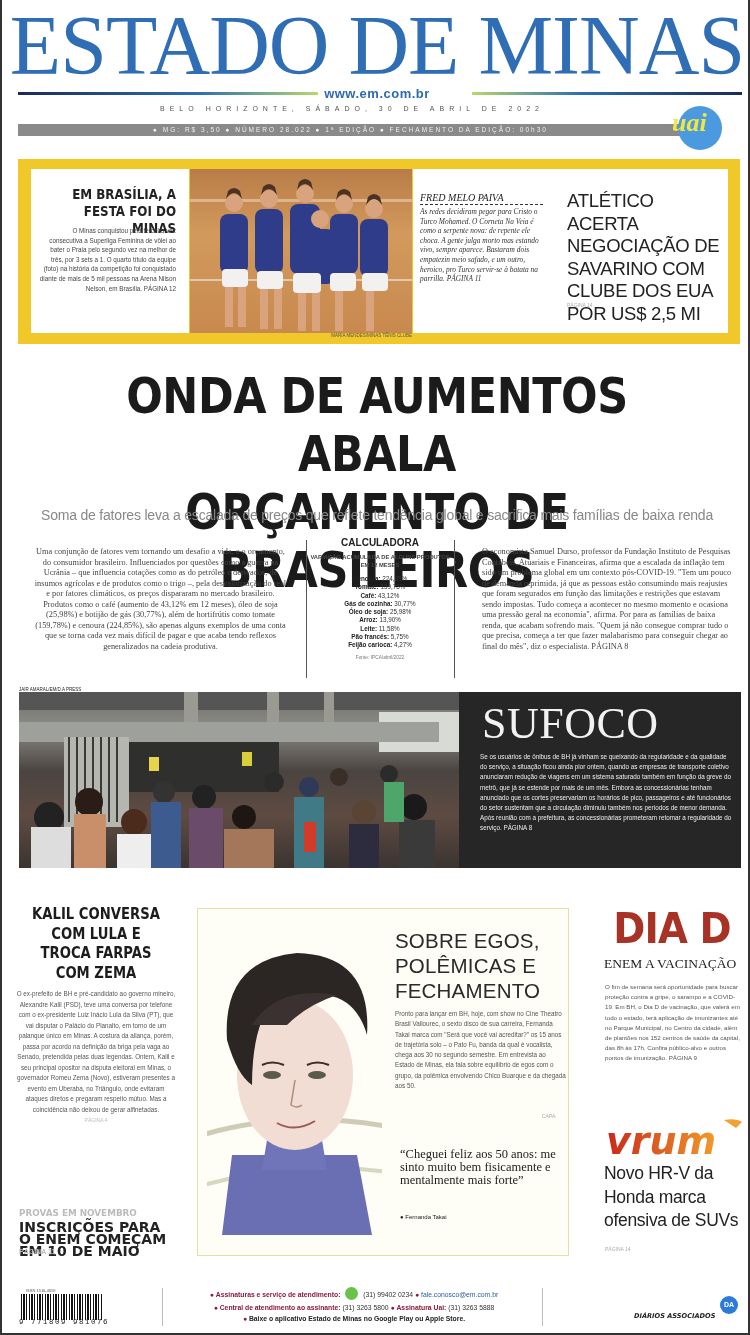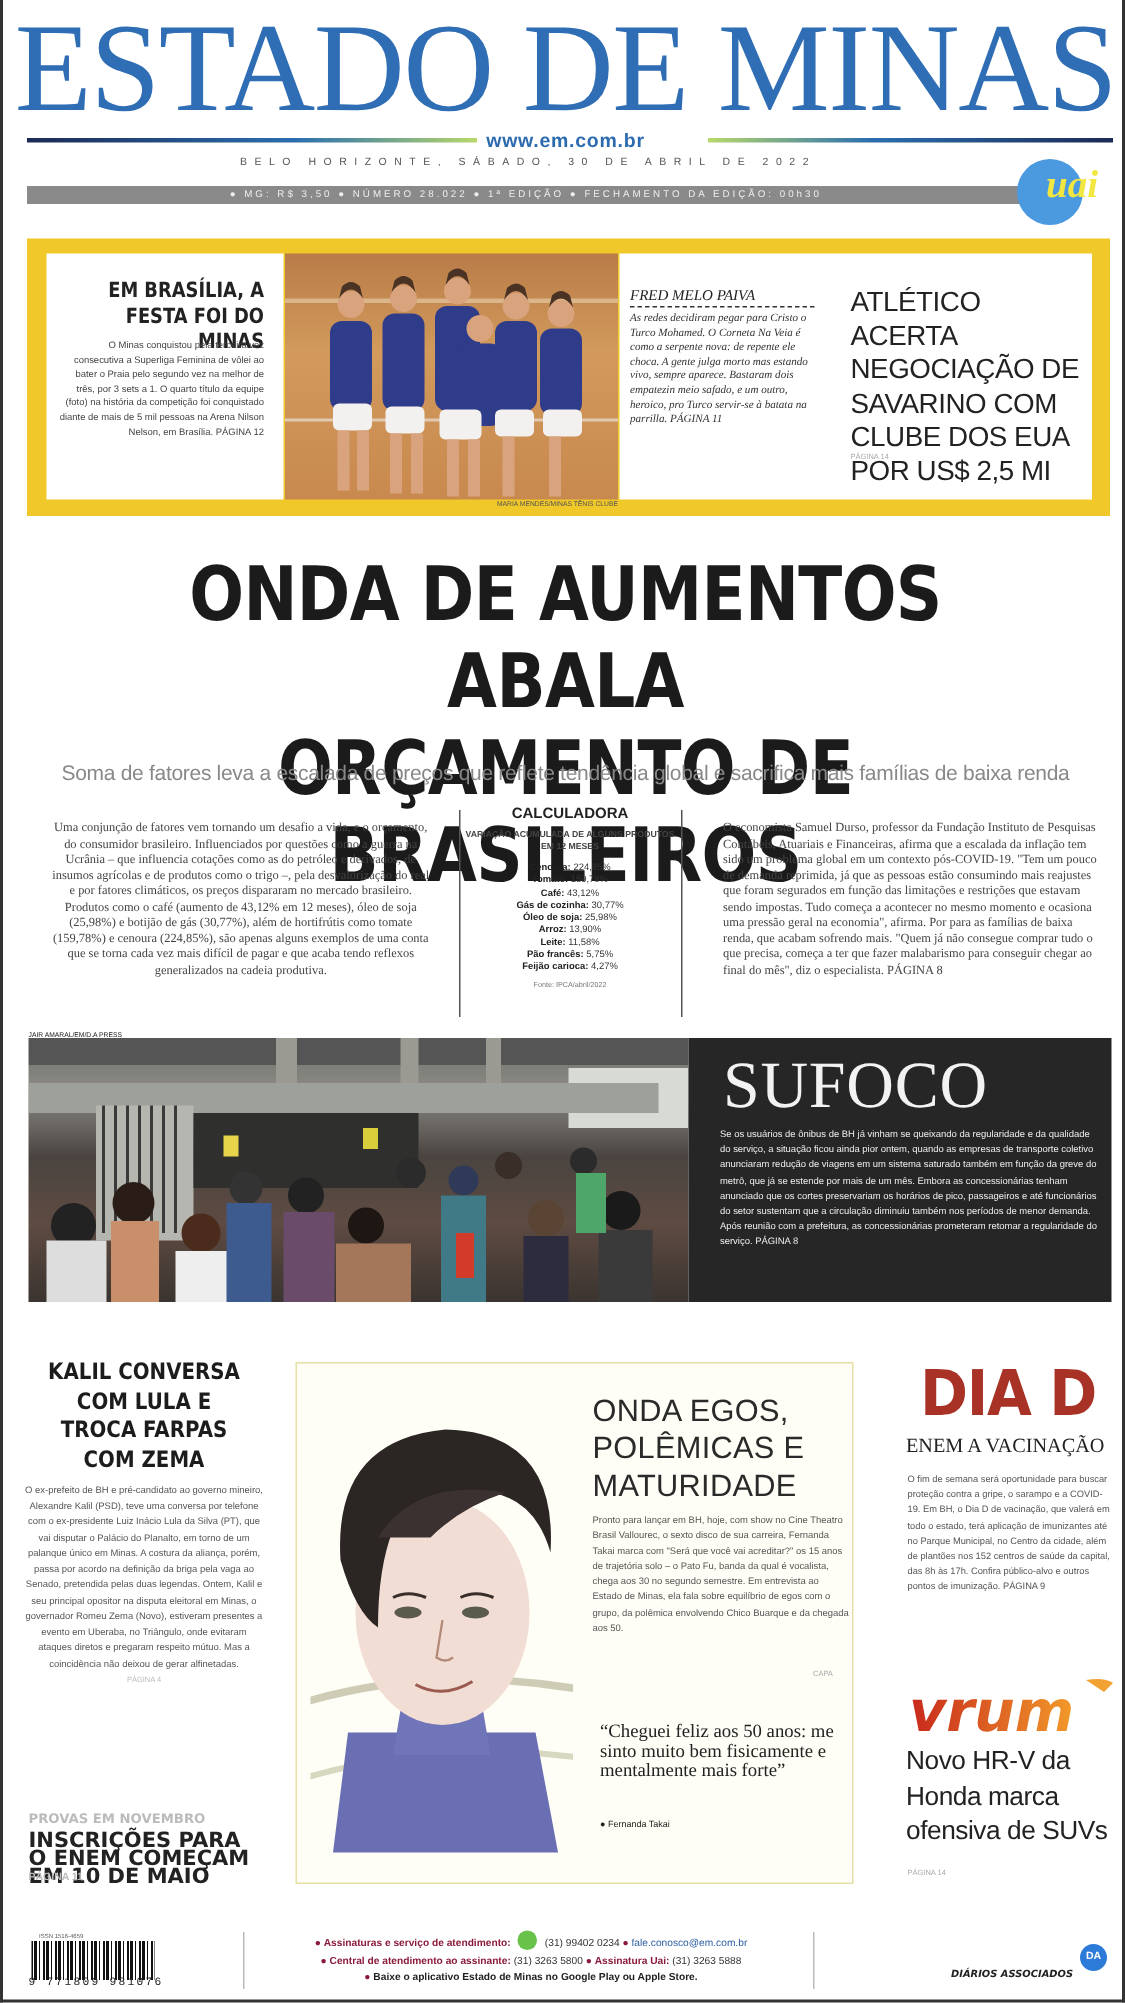--- a/index.html
+++ b/index.html
@@ -9,21 +9,21 @@
 
   
   .masthead-title { left: 0; top: 2px; width: 750px; text-align: center; font-family: "Liberation Serif", serif; font-size: 84px; color: #2f6db5; letter-spacing: -1px; transform: scaleY(1.0); line-height: 88px; }
   .mh-bar { top: 92px; height: 3px; }
   .mh-bar.left { left: 16px; width: 300px; background: linear-gradient(90deg, #1c2a55 0%, #2b6fb0 60%, #b8d86a 100%); }
   .mh-bar.right { left: 470px; width: 270px; background: linear-gradient(90deg, #b8d86a 0%, #2b6fb0 40%, #1c2a55 100%); }
   .mh-url { left: 0; width: 750px; top: 86px; text-align: center; font-size: 13px; font-weight: bold; color: #2d6bb0; letter-spacing: 0.5px; }
   .mh-date { left: 0; width: 700px; top: 105px; text-align: center; font-size: 7px; letter-spacing: 5px; color: #555; }
   .mh-info { left: 16px; top: 124px; width: 665px; height: 12px; background: #8a8a8a; color: #eee; font-size: 6.5px; letter-spacing: 2px; text-align: center; line-height: 12px; }
   .uai-logo { left: 676px; top: 106px; width: 44px; height: 44px; border-radius: 50%; background: #4b9ae0; }
-  .uai-text { left: 670px; top: 108px; width: 60px; text-align: right; font-size: 26px; font-weight: bold; font-style: italic; color: #f2e640; font-family: "Liberation Serif", serif; }
+  .uai-text { left: 670px; top: 108px; width: 60px; text-align: left; font-size: 26px; font-weight: bold; font-style: italic; color: #f2e640; font-family: "Liberation Serif", serif; }
 
   
   .topbox { left: 16px; top: 159px; width: 722px; height: 185px; background: #f1c829; }
   .topbox-inner-l { left: 29px; top: 169px; width: 158px; height: 164px; background: #fff; }
   .volley-photo { left: 188px; top: 169px; width: 222px; height: 164px; background: linear-gradient(180deg, #b97c48 0%, #d29a5c 40%, #c8894e 100%); overflow: hidden; }
   .photo-credit { left: 250px; top: 333px; width: 160px; font-size: 4.5px; color: #555; text-align: right; }
   .topbox-inner-r { left: 411px; top: 169px; width: 315px; height: 164px; background: #fff; }
   .festa-title { left: 30px; top: 186px; width: 144px; text-align: right; font-family: "DejaVu Sans", sans-serif; font-weight: bold; font-size: 14px; line-height: 17px; color: #222; transform: scaleX(0.85); transform-origin: right; }
   .festa-body { left: 36px; top: 226px; width: 138px; text-align: right; font-size: 6.3px; line-height: 9.6px; color: #444; }
   .fred-byline { left: 418px; top: 192px; width: 123px; font-family: "Liberation Serif", serif; font-style: italic; font-size: 10px; color: #222; border-bottom: 1px dashed #333; padding-bottom: 1px; }
@@ -261,21 +261,21 @@
     <path d="M20 115 Q 15 35 90 28 Q 165 30 160 110 Q 150 75 120 70 Q 80 68 55 95 Q 45 120 45 160 Q 30 150 20 115 Z" fill="#2b2523"></path>
     <path d="M45 100 Q 70 60 130 70 Q 100 80 80 100 Z" fill="#3a3130"></path>
     <ellipse cx="65" cy="150" rx="9" ry="4" fill="#5b5b4b"></ellipse>
     <ellipse cx="110" cy="150" rx="9" ry="4" fill="#5b5b4b"></ellipse>
     <path d="M55 140 Q 65 135 77 140" stroke="#3a2e2a" stroke-width="2" fill="none"></path>
     <path d="M100 140 Q 110 135 122 140" stroke="#3a2e2a" stroke-width="2" fill="none"></path>
     <path d="M88 155 L84 180 Q 90 184 95 180" stroke="#b38a7a" stroke-width="1.5" fill="none"></path>
     <path d="M70 198 Q 88 208 108 196" stroke="#9a5a50" stroke-width="2" fill="none"></path>
   </svg>
 </div>
-<div class="abs egos-title">ONDA EGOS, POLÊMICAS E MATURIDADE</div>
+<div class="abs egos-title">SOBRE EGOS, POLÊMICAS E FECHAMENTO</div>
 <div class="abs egos-body">Pronto para lançar em BH, hoje, com show no Cine Theatro Brasil Vallourec, o sexto disco de sua carreira, Fernanda Takai marca com "Será que você vai acreditar?" os 15 anos de trajetória solo – o Pato Fu, banda da qual é vocalista, chega aos 30 no segundo semestre. Em entrevista ao Estado de Minas, ela fala sobre equilíbrio de egos com o grupo, da polêmica envolvendo Chico Buarque e da chegada aos 50.</div>
 <div class="abs egos-page">CAPA</div>
 <div class="abs quote">“Cheguei feliz aos 50 anos: me sinto muito bem fisicamente e mentalmente mais forte”</div>
 <div class="abs quote-author">● Fernanda Takai</div>
 
 <div class="abs diad-title">DIA D</div>
 <div class="abs diad-sub">ENEM A VACINAÇÃO</div>
 <div class="abs diad-body">O fim de semana será oportunidade para buscar proteção contra a gripe, o sarampo e a COVID-19. Em BH, o Dia D de vacinação, que valerá em todo o estado, terá aplicação de imunizantes até no Parque Municipal, no Centro da cidade, além de plantões nos 152 centros de saúde da capital, das 8h às 17h. Confira público-alvo e outros pontos de imunização. PÁGINA 9</div>
 
 <div class="abs vrum-logo">

